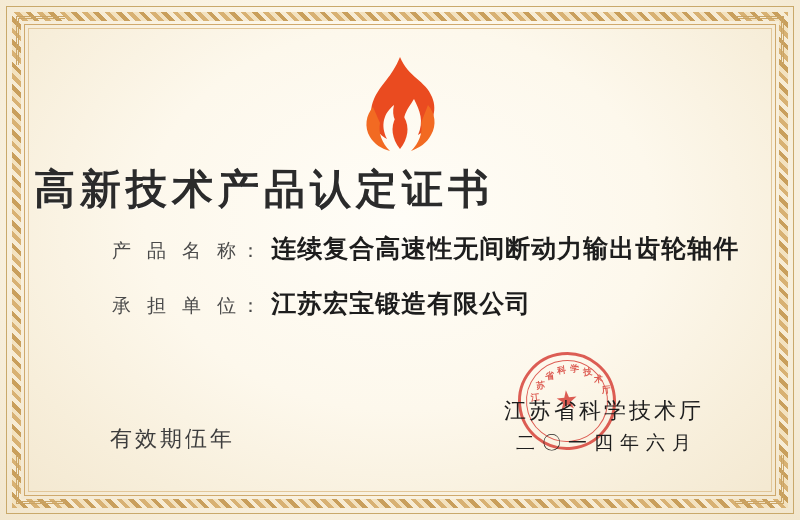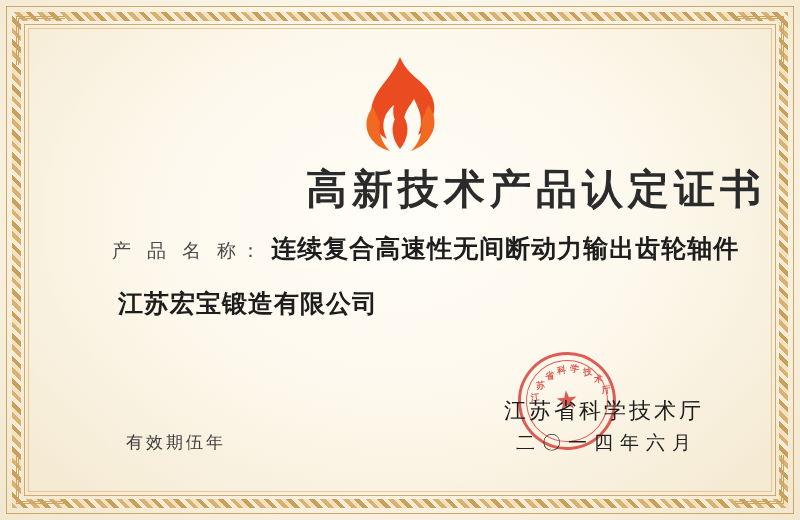--- a/index.html
+++ b/index.html
@@ -86,21 +86,21 @@
     display: flex;
     align-items: center;
     justify-content: center;
   }
 
   .cert-title {
     position: absolute;
     top: 128px;
     left: 0;
     right: 0;
-    text-align: right;
+    text-align: left;
     font-family: "DejaVu Serif", "Liberation Serif", serif;
     font-size: 41px;
     letter-spacing: 5px;
     color: #2b2b2b;
     font-weight: 700;
     text-shadow: 0 1px 0 rgba(255,255,255,0.6);
   }
 
   .fields {
     position: absolute;
@@ -144,24 +144,23 @@
     font-weight: 400;
     letter-spacing: 3px;
     color: #1d1d1d;
   }
 
   .validity {
     position: absolute;
     left: 76px;
     bottom: 32px;
     font-family: "DejaVu Serif", "Liberation Serif", serif;
-    font-size: 17px;
+    font-size: 22px;
     letter-spacing: 3px;
     color: #3d3d3d;
-    margin-left: 16px;
   }
 
   .issue-date {
     position: absolute;
     right: 68px;
     bottom: 30px;
     font-family: "DejaVu Serif", "Liberation Serif", serif;
     font-size: 19px;
     letter-spacing: 7px;
     color: #1d1d1d;
@@ -241,20 +240,21 @@
 
     <div class="fields">
 
       <div class="field-row">
         <span class="field-label">产 品 名 称：</span>
         <span class="field-value">连续复合高速性无间断动力输出齿轮轴件</span>
       </div>
 
 
       <div class="field-row">
+        <span class="field-label">承 担 单 位：</span>
         <span class="field-value">江苏宏宝锻造有限公司</span>
       </div>
 
     </div>
 
     <div class="seal">
       <div class="seal-inner"></div>
       <div class="seal-star">★</div>
       <div class="seal-text">
         <span style="transform: rotate(-70deg) translate(0,-38px) rotate(70deg);">江</span>

